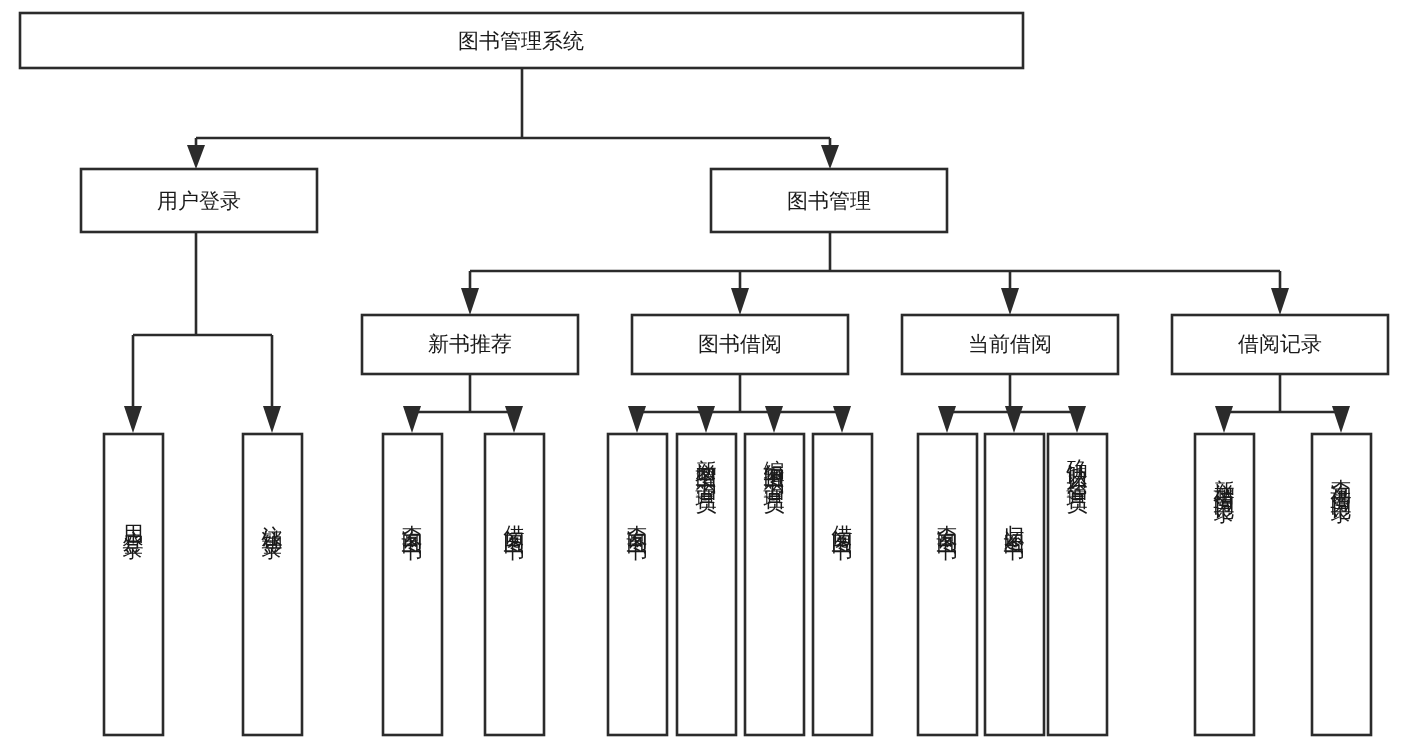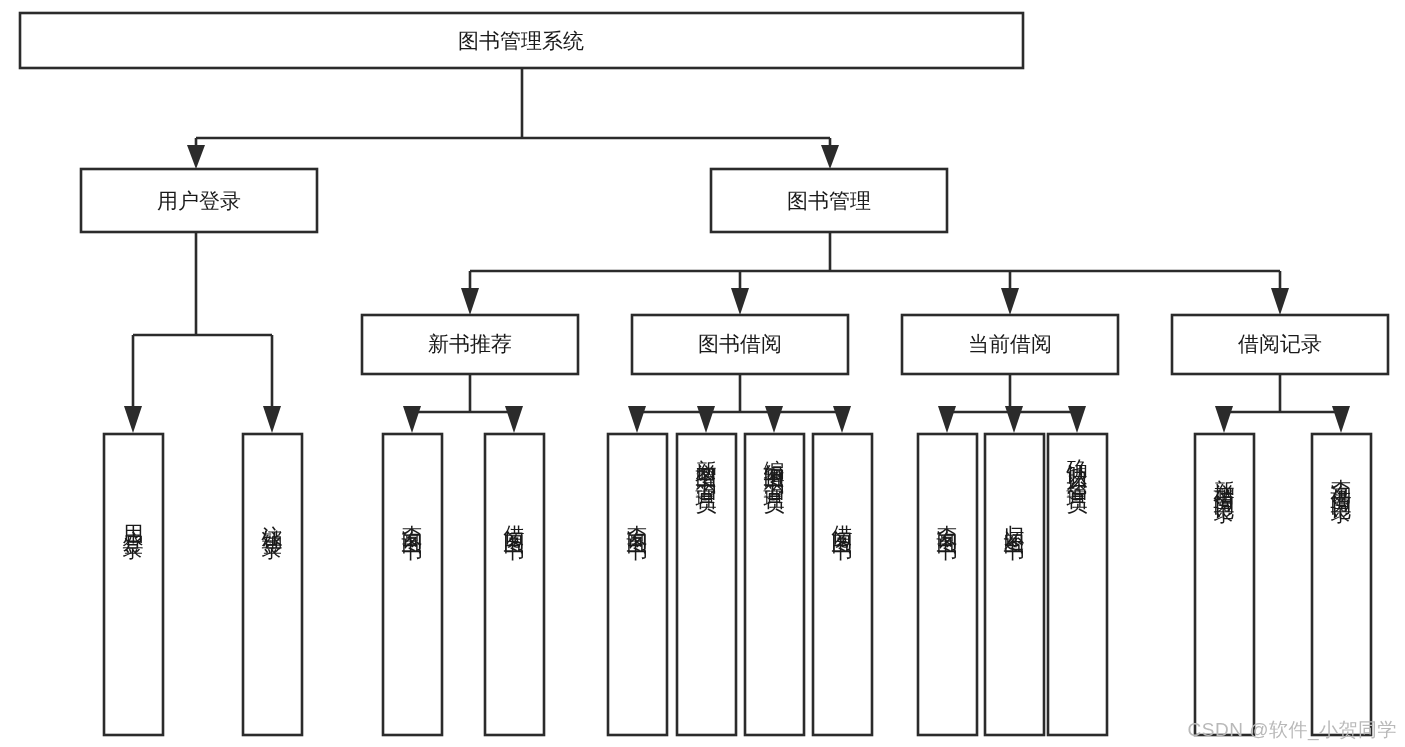--- a/index.html
+++ b/index.html
@@ -234,15 +234,14 @@
     <span class="vert-text" style="margin-top:8px;">确认归还（管理员）</span>
   </div>
 
   <div class="vert-box" style="left:1195px; top:434px; width:59px; height:301px;">
     <span class="vert-text" style="margin-top:28px;">新增借阅记录</span>
   </div>
   <div class="vert-box" style="left:1312px; top:434px; width:59px; height:301px;">
     <span class="vert-text" style="margin-top:28px;">查询借阅记录</span>
   </div>
 
-  <div class="watermark">CSDN @软件_小贺同学</div>
 
 </div>
 
 </body></html>

